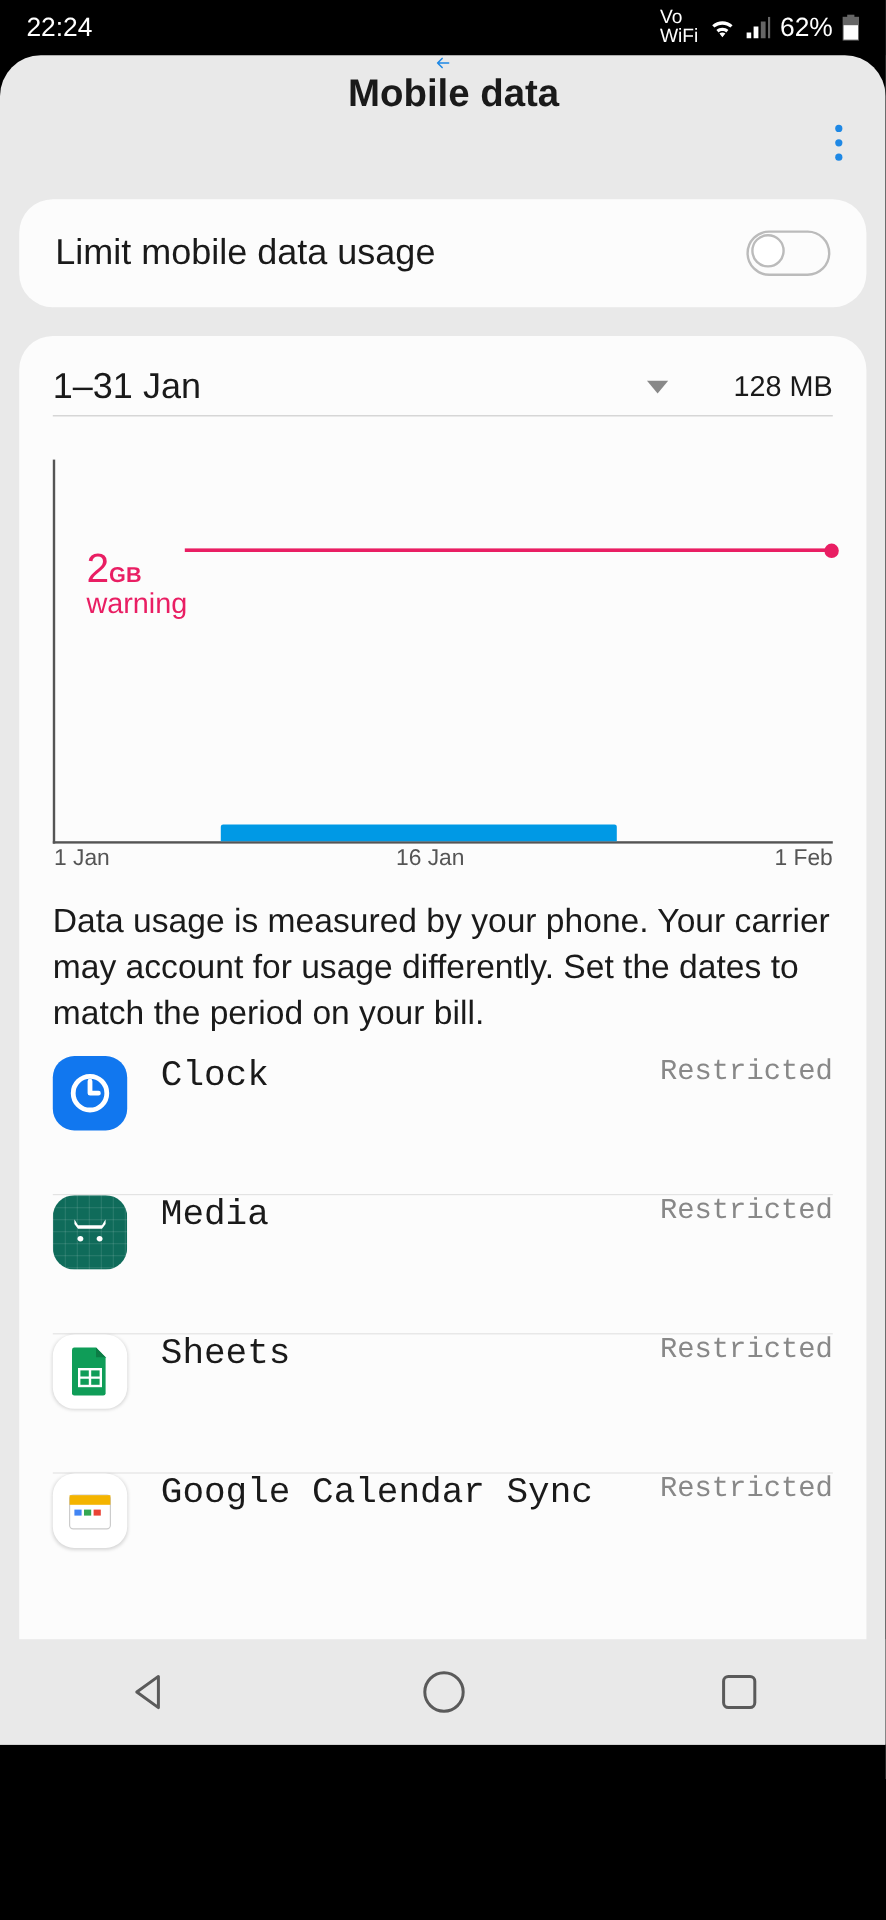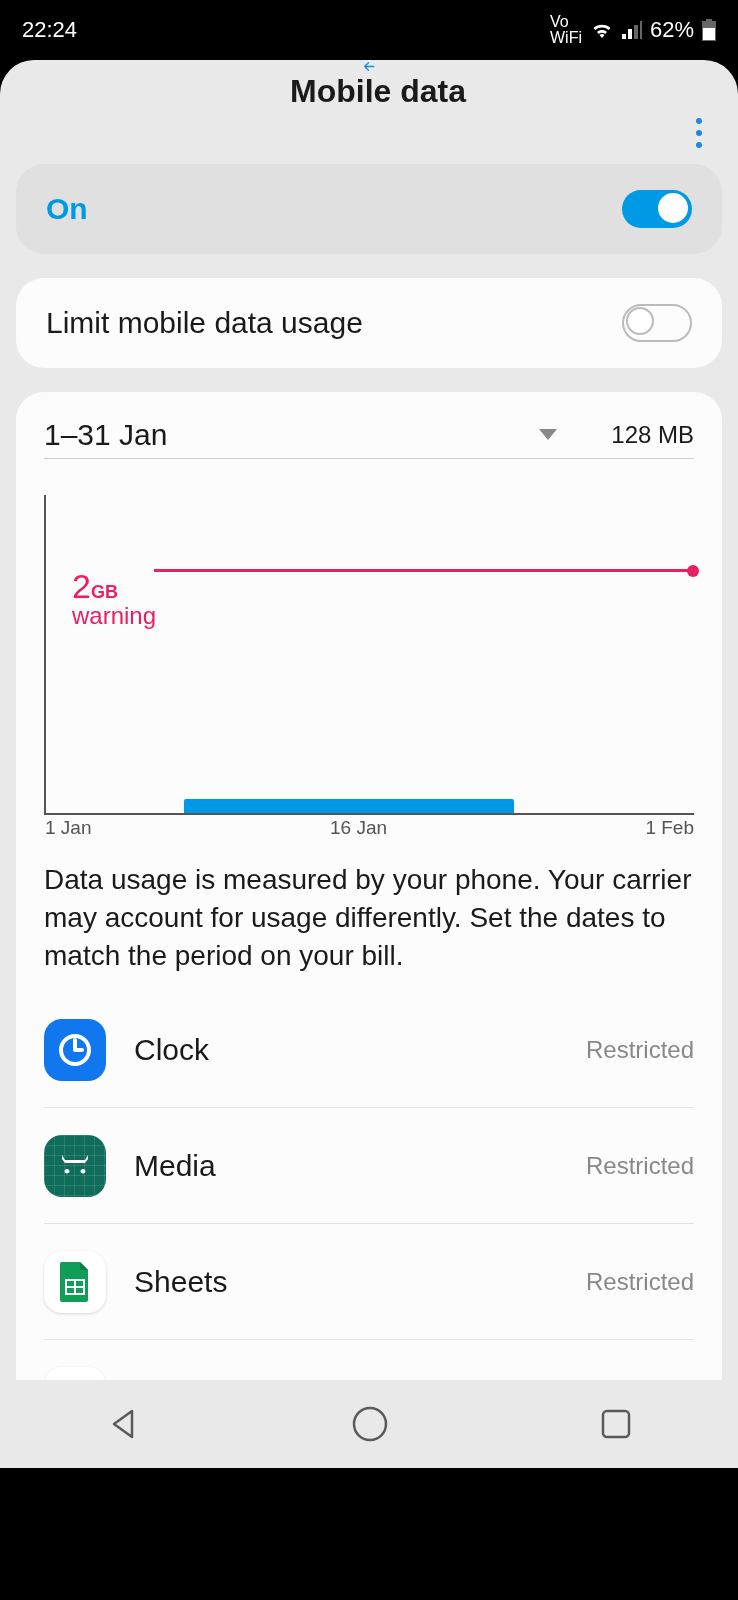--- a/index.html
+++ b/index.html
@@ -1,17 +1,17 @@
 <!DOCTYPE html>
 <html><head>
 <meta charset="utf-8">
 <style>
   * { box-sizing: border-box; margin: 0; padding: 0; }
   html, body { width: 738px; height: 1600px; font-family: -apple-system, 'Helvetica Neue', Arial, sans-serif; background: #000; overflow: hidden; }
-  .status-bar { height: 60px; background: #000; color: #fff; display: flex; align-items: center; justify-content: space-between; padding: 0 22px; font-size: 22px; }
+  .status-bar { height: 46px; background: #000; color: #fff; display: flex; align-items: center; justify-content: space-between; padding: 0 22px; font-size: 22px; }
   .status-right { display: flex; align-items: center; gap: 8px; }
   .status-right .vowifi { font-size: 16px; line-height: 1; }
   .status-right svg { display: block; }
   .screen { background: #e9e9e9; border-radius: 34px 34px 0 0; height: 1408px; overflow: hidden; position: relative; }
   .header { display: flex; align-items: center; height: 96px; padding: 0 28px; flex-direction: column; }
   .back-arrow { width: 34px; height: 34px; color: #1e88e5; }
   .header-title { font-size: 32px; font-weight: 700; color: #1a1a1a; margin-left: 18px; }
   .more { margin-left: auto; display:flex; flex-direction:column; gap:6px; align-items:center; padding:8px; }
   .more .dot { width:6px; height:6px; border-radius:50%; background:#1e88e5; }
   .card { background: #fcfcfc; border-radius: 28px; margin: 0 16px; }
@@ -37,21 +37,21 @@
   .chart .warn-line { position:absolute; left:110px; right:0; top:74px; height:3px; background:#e91e63; }
   .chart .warn-dot { position:absolute; right:-5px; top:-4px; width:12px; height:12px; border-radius:50%; background:#e91e63; }
   .chart .warn-label { position:absolute; left:28px; top:52px; color:#e91e63;margin-top:20px; }
   .chart .warn-val { font-size:34px; font-weight:500; }
   .chart .warn-unit { font-size:18px; font-weight:600; }
   .chart .warn-txt { font-size:24px; display:block; margin-top:-4px; }
   .chart .usage-bar { position:absolute; left:140px; bottom:22px; height:14px; width:330px; background:#0099e5; border-radius:2px 2px 0 0; }
   .chart .xlabel { position:absolute; bottom:-4px; font-size:19px; color:#555; }
   .desc { font-size:28px; color:#1a1a1a; line-height:1.35; margin-top:26px; }
   .apps { margin-top:18px; }
-  .app-row { display:flex; align-items:center; height:116px; border-bottom:1px solid #e3e3e3; }
+  .app-row { display:flex; height:116px; border-bottom:1px solid #e3e3e3;font-family:Liberation Mono, monospace; }
   .app-row:last-child { border-bottom:none; }
   .app-icon { width:62px; height:62px; border-radius:18px; display:flex; align-items:center; justify-content:center; flex-shrink:0; }
   .app-name { font-size:30px; color:#1a1a1a; margin-left:28px; }
   .app-status { margin-left:auto; font-size:24px; color:#888; }
   .app-list-indent { margin-left: 0px; }
   .nav-bar { position:absolute; bottom:0; left:0; right:0; height:88px; background:#e9e9e9; display:flex; align-items:center; justify-content:space-around; border-top: 0; }
   .nav-bar svg { display:block; }
 </style>
 </head>
 <body>
@@ -83,28 +83,20 @@
         <path fill="none" stroke="#1e88e5" stroke-width="2.4" stroke-linecap="round" stroke-linejoin="round" d="M11 5l-7 7 7 7M4 12h17"></path>
       </svg>
     <div class="header-title">Mobile data</div>
     <div class="more">
       <span class="dot"></span>
         <span class="dot"></span>
         <span class="dot"></span>
     </div>
   </div>
 
-  <div class="card shade" style="margin-top:8px;">
-    <div class="row">
-      <span class="on-label">On</span>
-      <div class="toggle on">
-          <div class="knob"></div>
-        </div>
-    </div>
-  </div>
 
   <div class="card" style="margin-top:24px;">
     <div class="row">
       <span class="limit-label">Limit mobile data usage</span>
       <div class="toggle off">
           <div class="knob"></div>
         </div>
     </div>
   </div>
 

